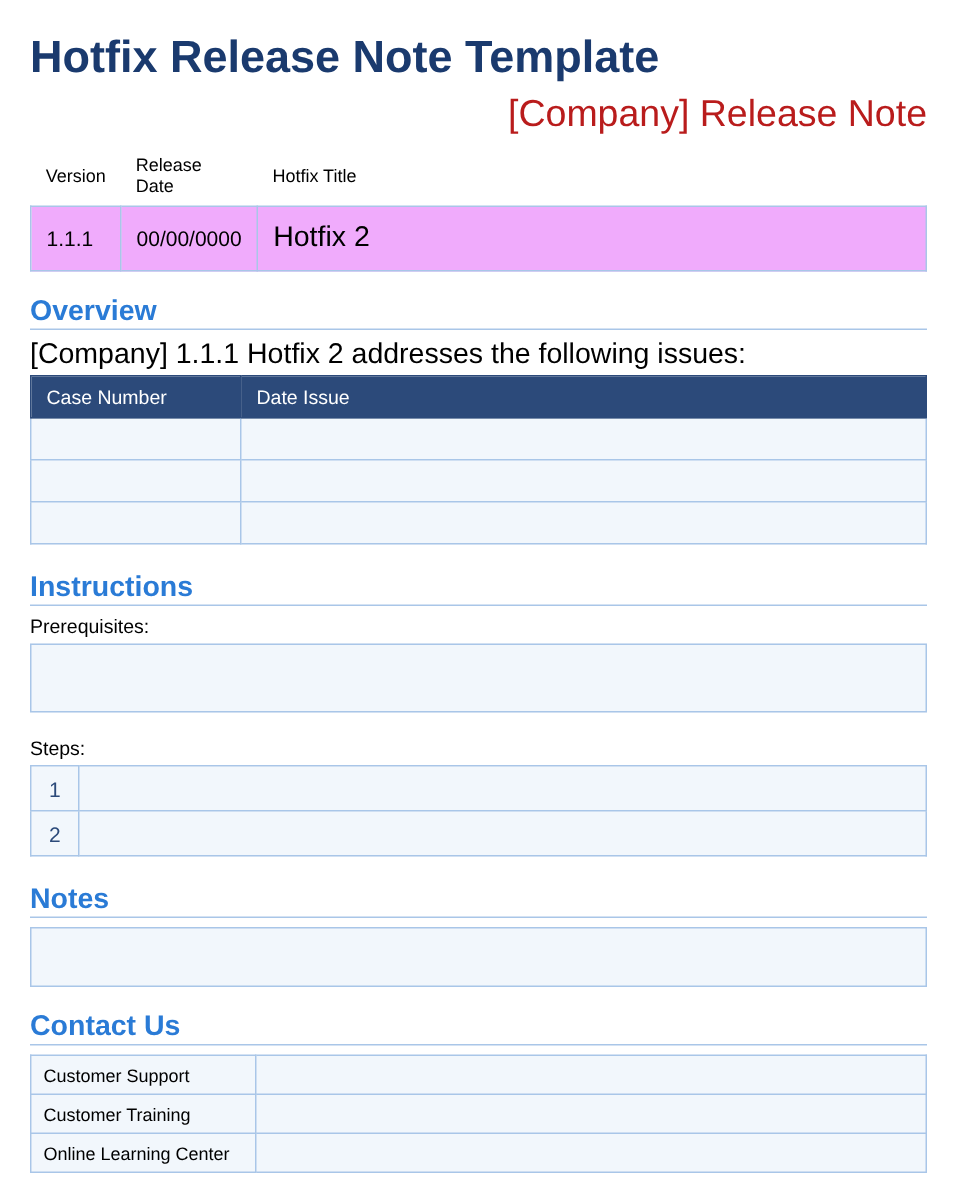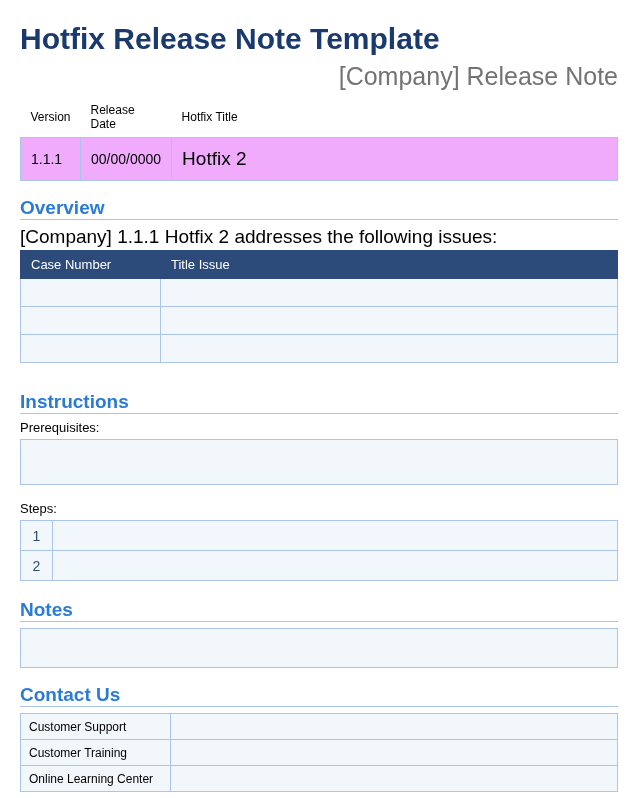--- a/index.html
+++ b/index.html
@@ -11,21 +11,21 @@
     color: #000;
   }
   .page-title {
     font-size: 30px;
     font-weight: bold;
     color: #1a3a6e;
     margin-bottom: 6px;
   }
   .subtitle {
     font-size: 25px;
-    color: #737373;
+    color: #b91c1c;
     text-align: right;
     margin-bottom: 8px;
   }
   .header-table {
     width: 100%;
     border-collapse: collapse;
     margin-bottom: 16px;
   }
   .header-table th {
     text-align: left;
@@ -62,21 +62,21 @@
     margin-bottom: 2px;
   }
   .sublabel {
     font-size: 13px;
     color: #000;
     margin-bottom: 4px;
   }
   .data-table {
     width: 100%;
     border-collapse: collapse;
-    margin-bottom: 28px;
+    margin-bottom: 18px;
     border-radius: 23px;
   }
   .data-table th {
     background: #2c4a7a;
     color: #fff;
     font-size: 13px;
     font-weight: normal;
     text-align: left;
     padding: 6px 10px;
     border: 1px solid #2c4a7a;
@@ -148,21 +148,21 @@
   </tr>
 </tbody>
   </table>
 
 <h2 class="section-heading">Overview</h2>
 <p class="body-text">[Company] 1.1.1 Hotfix 2 addresses the following issues:</p>
 <table class="data-table">
   <tbody>
       <tr>
     <th style="width:140px">Case Number</th>
-    <th>Title Issue</th>
+    <th>Date Issue</th>
   </tr>
   <tr>
     <td></td>
     <td></td>
   </tr>
   <tr>
     <td></td>
     <td></td>
   </tr>
   <tr>

